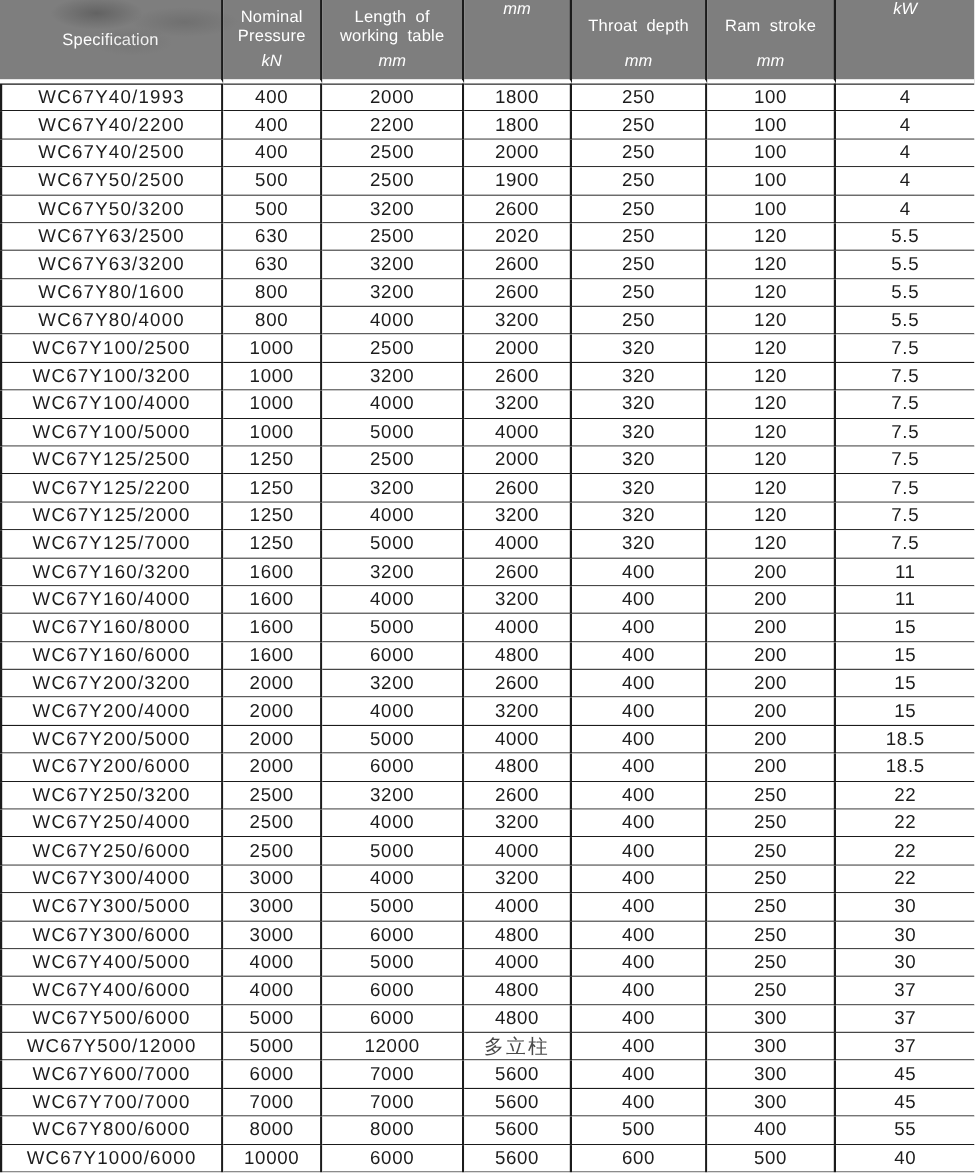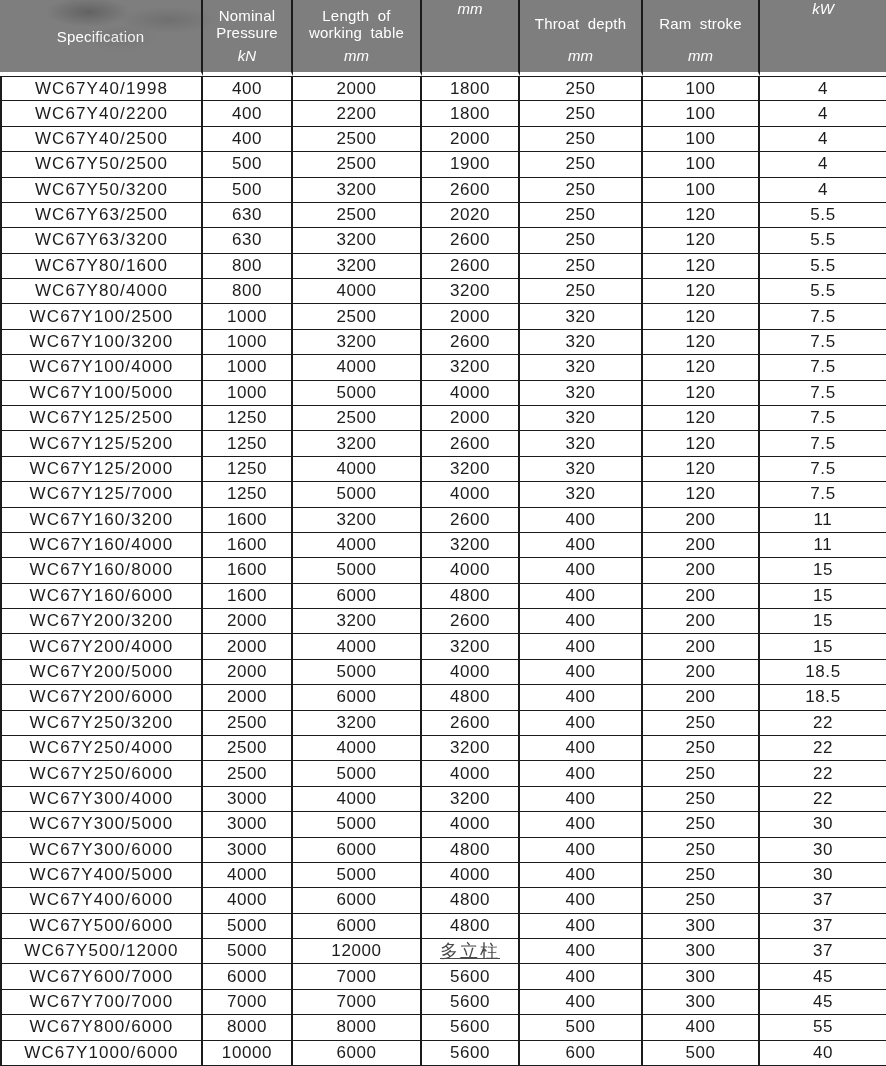--- a/index.html
+++ b/index.html
@@ -58,21 +58,21 @@
     letter-spacing:.6px;
     border-right:2px solid var(--border);
     border-bottom:1.6px solid var(--border);
     background:var(--page-bg);
     overflow:hidden;
     white-space:nowrap;
   }
   .cell.c0{border-left:2px solid var(--border);letter-spacing:1.1px;}
   .cell.c6{border-right:none;}
   .cell.first-row{border-top:1.6px solid var(--border);}
-  .cell.cjk{color:var(--muted-text);letter-spacing:2px;font-size:18px;text-decoration:underline;}
+  .cell.cjk{color:var(--muted-text);letter-spacing:2px;font-size:18px;}
   
   .smudge{
     position:absolute;left:0;top:0;width:280px;height:72px;
     pointer-events:none;
     background:
       radial-gradient(ellipse 62px 22px at 88px 12px, rgba(35,35,35,.30), transparent 68%),
       radial-gradient(ellipse 72px 20px at 168px 20px, rgba(55,55,55,.20), transparent 68%),
       radial-gradient(ellipse 52px 18px at 120px 38px, rgba(55,55,55,.12), transparent 72%);
   }
 </style>
@@ -93,35 +93,35 @@
           <div class="hunit">mm</div>
         </div><div class="hcell c4">
           <div class="hlabel">Throat depth</div>
           <div class="hunit">mm</div>
         </div><div class="hcell c5">
           <div class="hlabel">Ram stroke</div>
           <div class="hunit">mm</div>
         </div><div class="hcell c6">
           <div class="hunit">kW</div>
         </div></div>
-      <div class="row"><div class="cell c0 first-row">WC67Y40/1998</div><div class="cell c1 first-row">400</div><div class="cell c2 first-row">2000</div><div class="cell c3 first-row">1800</div><div class="cell c4 first-row">250</div><div class="cell c5 first-row">100</div><div class="cell c6 first-row">4</div></div>
+      <div class="row"><div class="cell c0 first-row">WC67Y40/1993</div><div class="cell c1 first-row">400</div><div class="cell c2 first-row">2000</div><div class="cell c3 first-row">1800</div><div class="cell c4 first-row">250</div><div class="cell c5 first-row">100</div><div class="cell c6 first-row">4</div></div>
       <div class="row"><div class="cell c0">WC67Y40/2200</div><div class="cell c1">400</div><div class="cell c2">2200</div><div class="cell c3">1800</div><div class="cell c4">250</div><div class="cell c5">100</div><div class="cell c6">4</div></div>
       <div class="row"><div class="cell c0">WC67Y40/2500</div><div class="cell c1">400</div><div class="cell c2">2500</div><div class="cell c3">2000</div><div class="cell c4">250</div><div class="cell c5">100</div><div class="cell c6">4</div></div>
       <div class="row"><div class="cell c0">WC67Y50/2500</div><div class="cell c1">500</div><div class="cell c2">2500</div><div class="cell c3">1900</div><div class="cell c4">250</div><div class="cell c5">100</div><div class="cell c6">4</div></div>
       <div class="row"><div class="cell c0">WC67Y50/3200</div><div class="cell c1">500</div><div class="cell c2">3200</div><div class="cell c3">2600</div><div class="cell c4">250</div><div class="cell c5">100</div><div class="cell c6">4</div></div>
       <div class="row"><div class="cell c0">WC67Y63/2500</div><div class="cell c1">630</div><div class="cell c2">2500</div><div class="cell c3">2020</div><div class="cell c4">250</div><div class="cell c5">120</div><div class="cell c6">5.5</div></div>
       <div class="row"><div class="cell c0">WC67Y63/3200</div><div class="cell c1">630</div><div class="cell c2">3200</div><div class="cell c3">2600</div><div class="cell c4">250</div><div class="cell c5">120</div><div class="cell c6">5.5</div></div>
       <div class="row"><div class="cell c0">WC67Y80/1600</div><div class="cell c1">800</div><div class="cell c2">3200</div><div class="cell c3">2600</div><div class="cell c4">250</div><div class="cell c5">120</div><div class="cell c6">5.5</div></div>
       <div class="row"><div class="cell c0">WC67Y80/4000</div><div class="cell c1">800</div><div class="cell c2">4000</div><div class="cell c3">3200</div><div class="cell c4">250</div><div class="cell c5">120</div><div class="cell c6">5.5</div></div>
       <div class="row"><div class="cell c0">WC67Y100/2500</div><div class="cell c1">1000</div><div class="cell c2">2500</div><div class="cell c3">2000</div><div class="cell c4">320</div><div class="cell c5">120</div><div class="cell c6">7.5</div></div>
       <div class="row"><div class="cell c0">WC67Y100/3200</div><div class="cell c1">1000</div><div class="cell c2">3200</div><div class="cell c3">2600</div><div class="cell c4">320</div><div class="cell c5">120</div><div class="cell c6">7.5</div></div>
       <div class="row"><div class="cell c0">WC67Y100/4000</div><div class="cell c1">1000</div><div class="cell c2">4000</div><div class="cell c3">3200</div><div class="cell c4">320</div><div class="cell c5">120</div><div class="cell c6">7.5</div></div>
       <div class="row"><div class="cell c0">WC67Y100/5000</div><div class="cell c1">1000</div><div class="cell c2">5000</div><div class="cell c3">4000</div><div class="cell c4">320</div><div class="cell c5">120</div><div class="cell c6">7.5</div></div>
       <div class="row"><div class="cell c0">WC67Y125/2500</div><div class="cell c1">1250</div><div class="cell c2">2500</div><div class="cell c3">2000</div><div class="cell c4">320</div><div class="cell c5">120</div><div class="cell c6">7.5</div></div>
-      <div class="row"><div class="cell c0">WC67Y125/5200</div><div class="cell c1">1250</div><div class="cell c2">3200</div><div class="cell c3">2600</div><div class="cell c4">320</div><div class="cell c5">120</div><div class="cell c6">7.5</div></div>
+      <div class="row"><div class="cell c0">WC67Y125/2200</div><div class="cell c1">1250</div><div class="cell c2">3200</div><div class="cell c3">2600</div><div class="cell c4">320</div><div class="cell c5">120</div><div class="cell c6">7.5</div></div>
       <div class="row"><div class="cell c0">WC67Y125/2000</div><div class="cell c1">1250</div><div class="cell c2">4000</div><div class="cell c3">3200</div><div class="cell c4">320</div><div class="cell c5">120</div><div class="cell c6">7.5</div></div>
       <div class="row"><div class="cell c0">WC67Y125/7000</div><div class="cell c1">1250</div><div class="cell c2">5000</div><div class="cell c3">4000</div><div class="cell c4">320</div><div class="cell c5">120</div><div class="cell c6">7.5</div></div>
       <div class="row"><div class="cell c0">WC67Y160/3200</div><div class="cell c1">1600</div><div class="cell c2">3200</div><div class="cell c3">2600</div><div class="cell c4">400</div><div class="cell c5">200</div><div class="cell c6">11</div></div>
       <div class="row"><div class="cell c0">WC67Y160/4000</div><div class="cell c1">1600</div><div class="cell c2">4000</div><div class="cell c3">3200</div><div class="cell c4">400</div><div class="cell c5">200</div><div class="cell c6">11</div></div>
       <div class="row"><div class="cell c0">WC67Y160/8000</div><div class="cell c1">1600</div><div class="cell c2">5000</div><div class="cell c3">4000</div><div class="cell c4">400</div><div class="cell c5">200</div><div class="cell c6">15</div></div>
       <div class="row"><div class="cell c0">WC67Y160/6000</div><div class="cell c1">1600</div><div class="cell c2">6000</div><div class="cell c3">4800</div><div class="cell c4">400</div><div class="cell c5">200</div><div class="cell c6">15</div></div>
       <div class="row"><div class="cell c0">WC67Y200/3200</div><div class="cell c1">2000</div><div class="cell c2">3200</div><div class="cell c3">2600</div><div class="cell c4">400</div><div class="cell c5">200</div><div class="cell c6">15</div></div>
       <div class="row"><div class="cell c0">WC67Y200/4000</div><div class="cell c1">2000</div><div class="cell c2">4000</div><div class="cell c3">3200</div><div class="cell c4">400</div><div class="cell c5">200</div><div class="cell c6">15</div></div>
       <div class="row"><div class="cell c0">WC67Y200/5000</div><div class="cell c1">2000</div><div class="cell c2">5000</div><div class="cell c3">4000</div><div class="cell c4">400</div><div class="cell c5">200</div><div class="cell c6">18.5</div></div>
       <div class="row"><div class="cell c0">WC67Y200/6000</div><div class="cell c1">2000</div><div class="cell c2">6000</div><div class="cell c3">4800</div><div class="cell c4">400</div><div class="cell c5">200</div><div class="cell c6">18.5</div></div>

